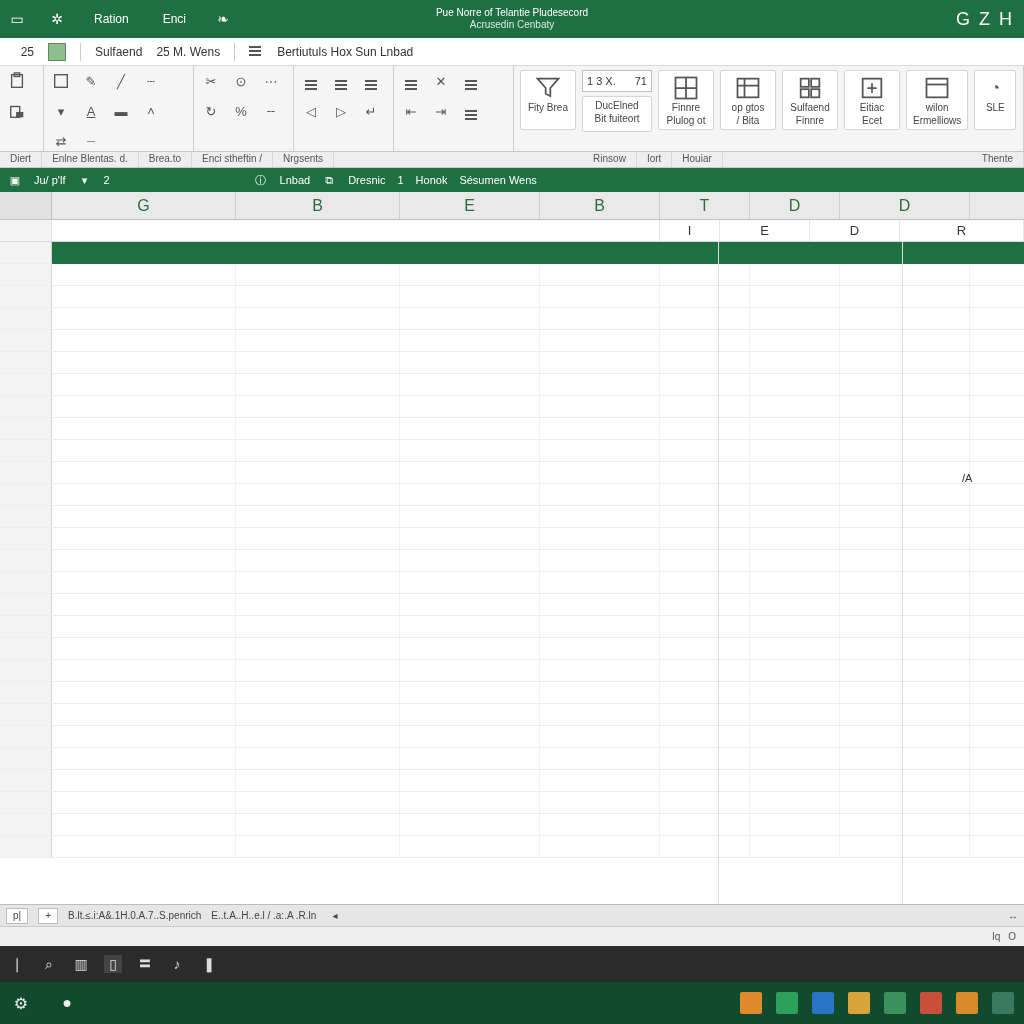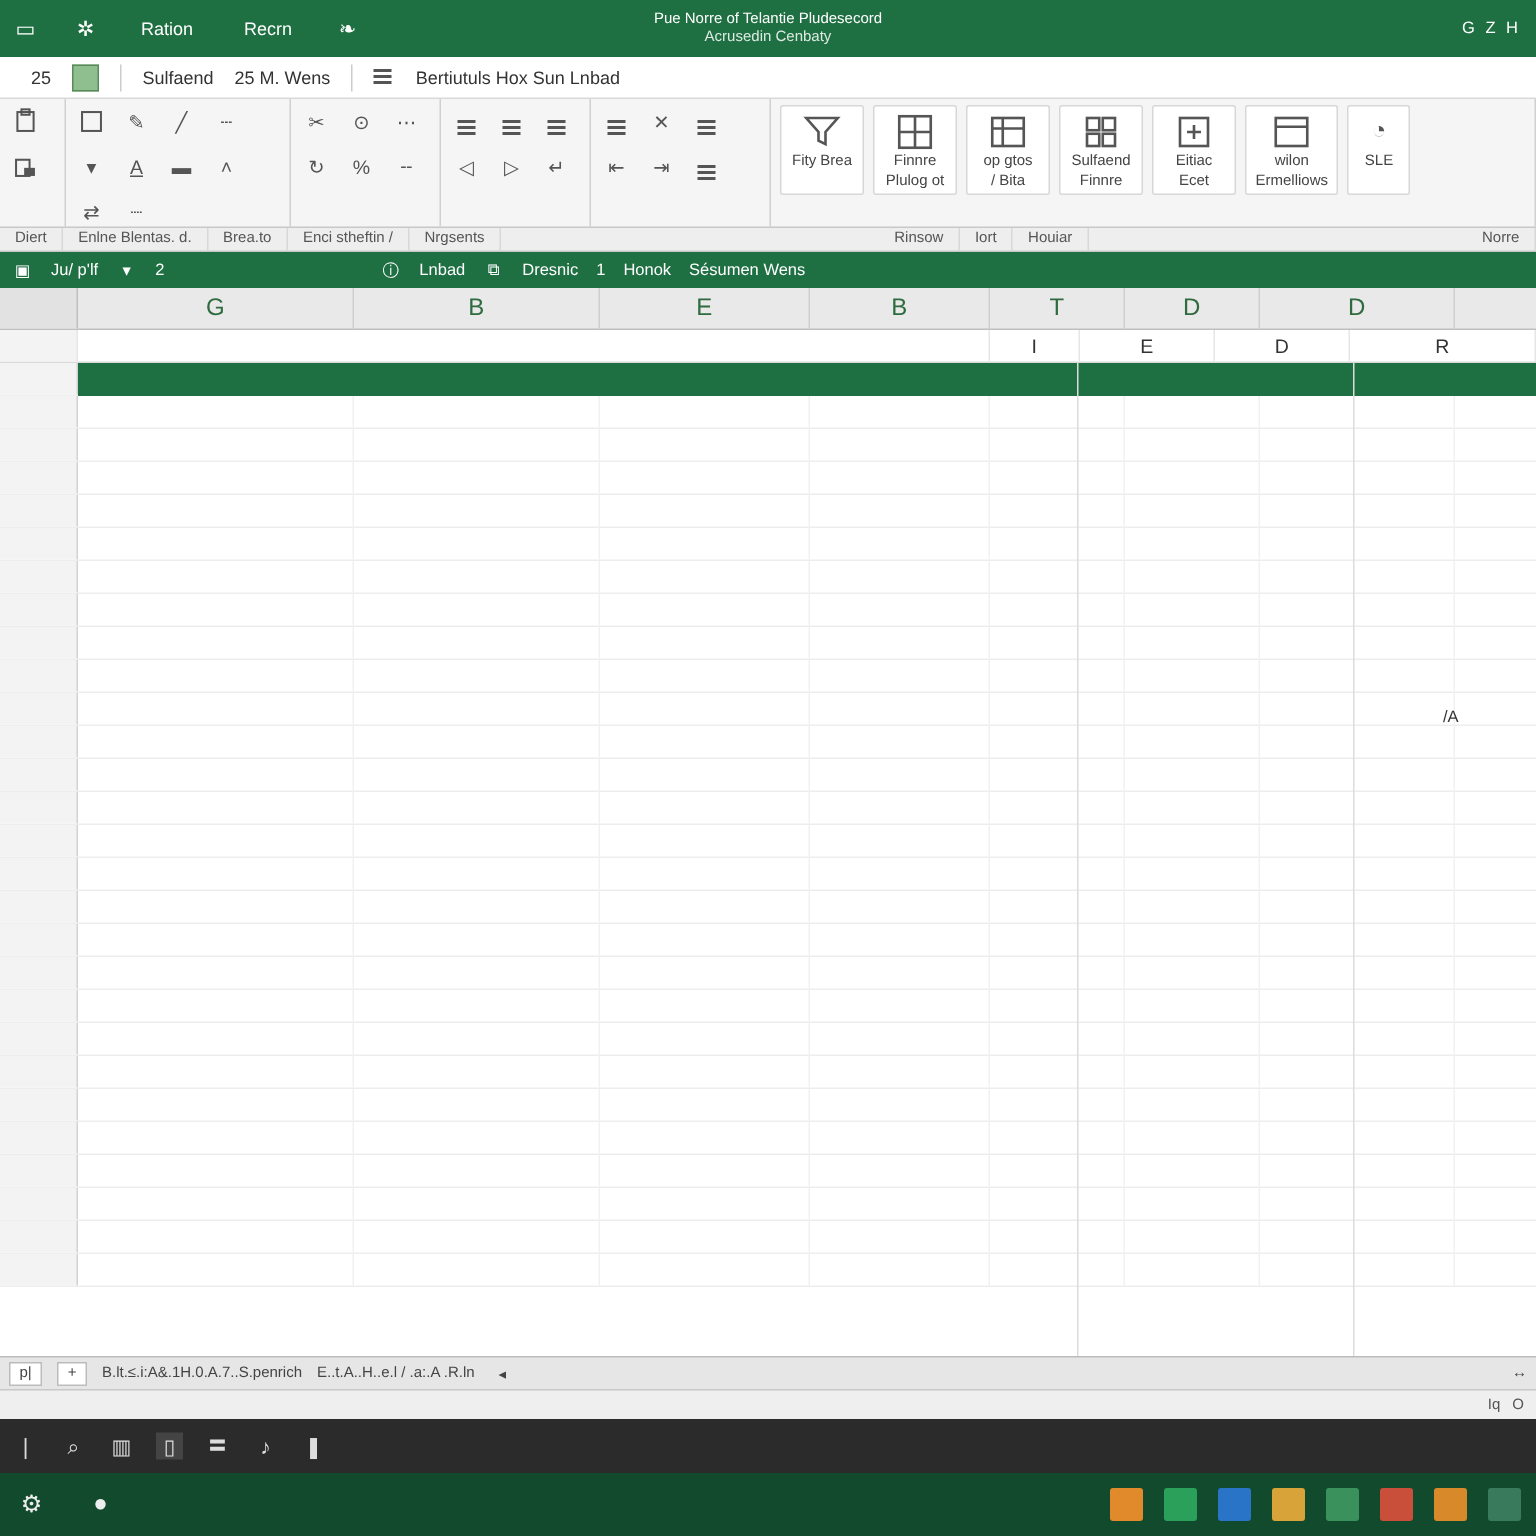--- a/index.html
+++ b/index.html
@@ -6,21 +6,21 @@
 body { width: 1024px; height: 1024px; overflow: hidden; background: #fff; display: flex; flex-direction: column; }
 
 
 .title-bar { background: #1e6f42; color: #fff; height: 38px; display: flex; align-items: center; font-size: 11px; position: relative; }
 .title-left { display: flex; align-items: center; gap: 18px; padding-left: 6px; }
 .title-left .qat-icon { width: 22px; height: 22px; display: flex; align-items: center; justify-content: center; font-size: 14px; }
 .title-tab { padding: 4px 8px; font-size: 12px; }
 .title-center { position: absolute; left: 50%; transform: translateX(-50%); text-align: center; line-height: 1.2; }
 .title-center .t1 { font-size: 10px; }
 .title-center .t2 { font-size: 10px; opacity: .85; }
-.title-right { margin-left: auto; padding-right: 10px; display: flex; gap: 6px; letter-spacing: 2px; font-size: 11px; }
+.title-right { margin-left: auto; padding-right: 10px; display: flex; gap: 6px; letter-spacing: 2px; font-size: 18px; }
 
 
 .menu-row { height: 28px; background: #fff; display: flex; align-items: center; gap: 14px; padding-left: 8px; font-size: 12px; color: #333; border-bottom: 1px solid #d9d9d9; }
 .menu-row .nbox { width: 26px; text-align: right; }
 .menu-row .greenbox { width: 18px; height: 18px; background: #8fbf8f; border: 1px solid #5a8a5a; }
 .menu-row .sep { width: 1px; height: 18px; background: #ccc; }
 .menu-row .align-ico { width: 14px; height: 12px; display: inline-block; }
 .align-ico::before { content: ""; display: block; width: 12px; height: 2px; background: #555; box-shadow: 0 4px 0 #555, 0 8px 0 #555; }
 
 
@@ -83,21 +83,21 @@
 .stroke { stroke: currentColor; stroke-width: 1.5; fill: none; }
 </style>
 </head>
 <body>
 
 <div class="title-bar">
   <div class="title-left">
     <span class="qat-icon">▭</span>
     <span class="qat-icon">✲</span>
     <span class="title-tab">Ration</span>
-    <span class="title-tab">Recrn</span>
+    <span class="title-tab">Enci</span>
     <span class="qat-icon">❧</span>
   </div>
   <div class="title-center">
     <div class="t1">Pue Norre of Telantie Pludesecord</div>
     <div class="t2">Acrusedin Cenbaty</div>
   </div>
   <div class="title-right">G Z H</div>
 </div>
 
 <div class="menu-row">
@@ -197,20 +197,31 @@
 
   <div class="ribbon-group" style="flex:1; padding-top:4px">
     <div class="big-row">
       <div class="big-btn">
         <span class="bb-ico">
             <svg viewBox="0 0 24 24">
               <path class="stroke" d="M3 4h18l-7 8v7l-4-2v-5z"></path>
             </svg>
           </span>
         <span class="bb-lbl">Fity Brea</span>
+      </div>
+      <div style="display:flex; flex-direction:column; gap:4px">
+        <div class="numinput">
+          <span>1 3 X.</span>
+          <span>71</span>
+        </div>
+        <div class="big-btn" style="height:36px">
+          <span class="bb-lbl">DucElned</span>
+          <span class="bb-lbl">Bit
+fuiteort</span>
+        </div>
       </div>
       <div class="big-btn">
         <span class="bb-ico">
             <svg viewBox="0 0 24 24">
               <rect class="stroke" x="3" y="3" width="18" height="18"></rect>
               <path class="stroke" d="M3 12h18M12 3v18"></path>
             </svg>
           </span>
         <span class="bb-lbl">Finnre</span>
         <span class="bb-lbl">Plulog
@@ -269,21 +280,21 @@
 
 <div class="section-labels">
   <span>Diert</span>
   <span>Enlne Blentas.  d.</span>
   <span>Brea.to</span>
   <span>Enci stheftin  /</span>
   <span>Nrgsents</span>
   <span style="margin-left:auto">Rinsow</span>
   <span>Iort</span>
   <span>Houiar</span>
-  <span style="margin-left:auto">Norre</span>
+  <span style="margin-left:auto">Thente</span>
 </div>
 
 <div class="fx-bar">
   <span class="fx-ico">▣</span>
   <span class="fx-seg">Ju/ p'lf</span>
   <span class="fx-ico">▾</span>
   <span class="fx-seg">2</span>
   <span style="width:120px"></span>
   <span class="fx-ico">ⓘ</span>
   <span class="fx-seg">Lnbad</span>

